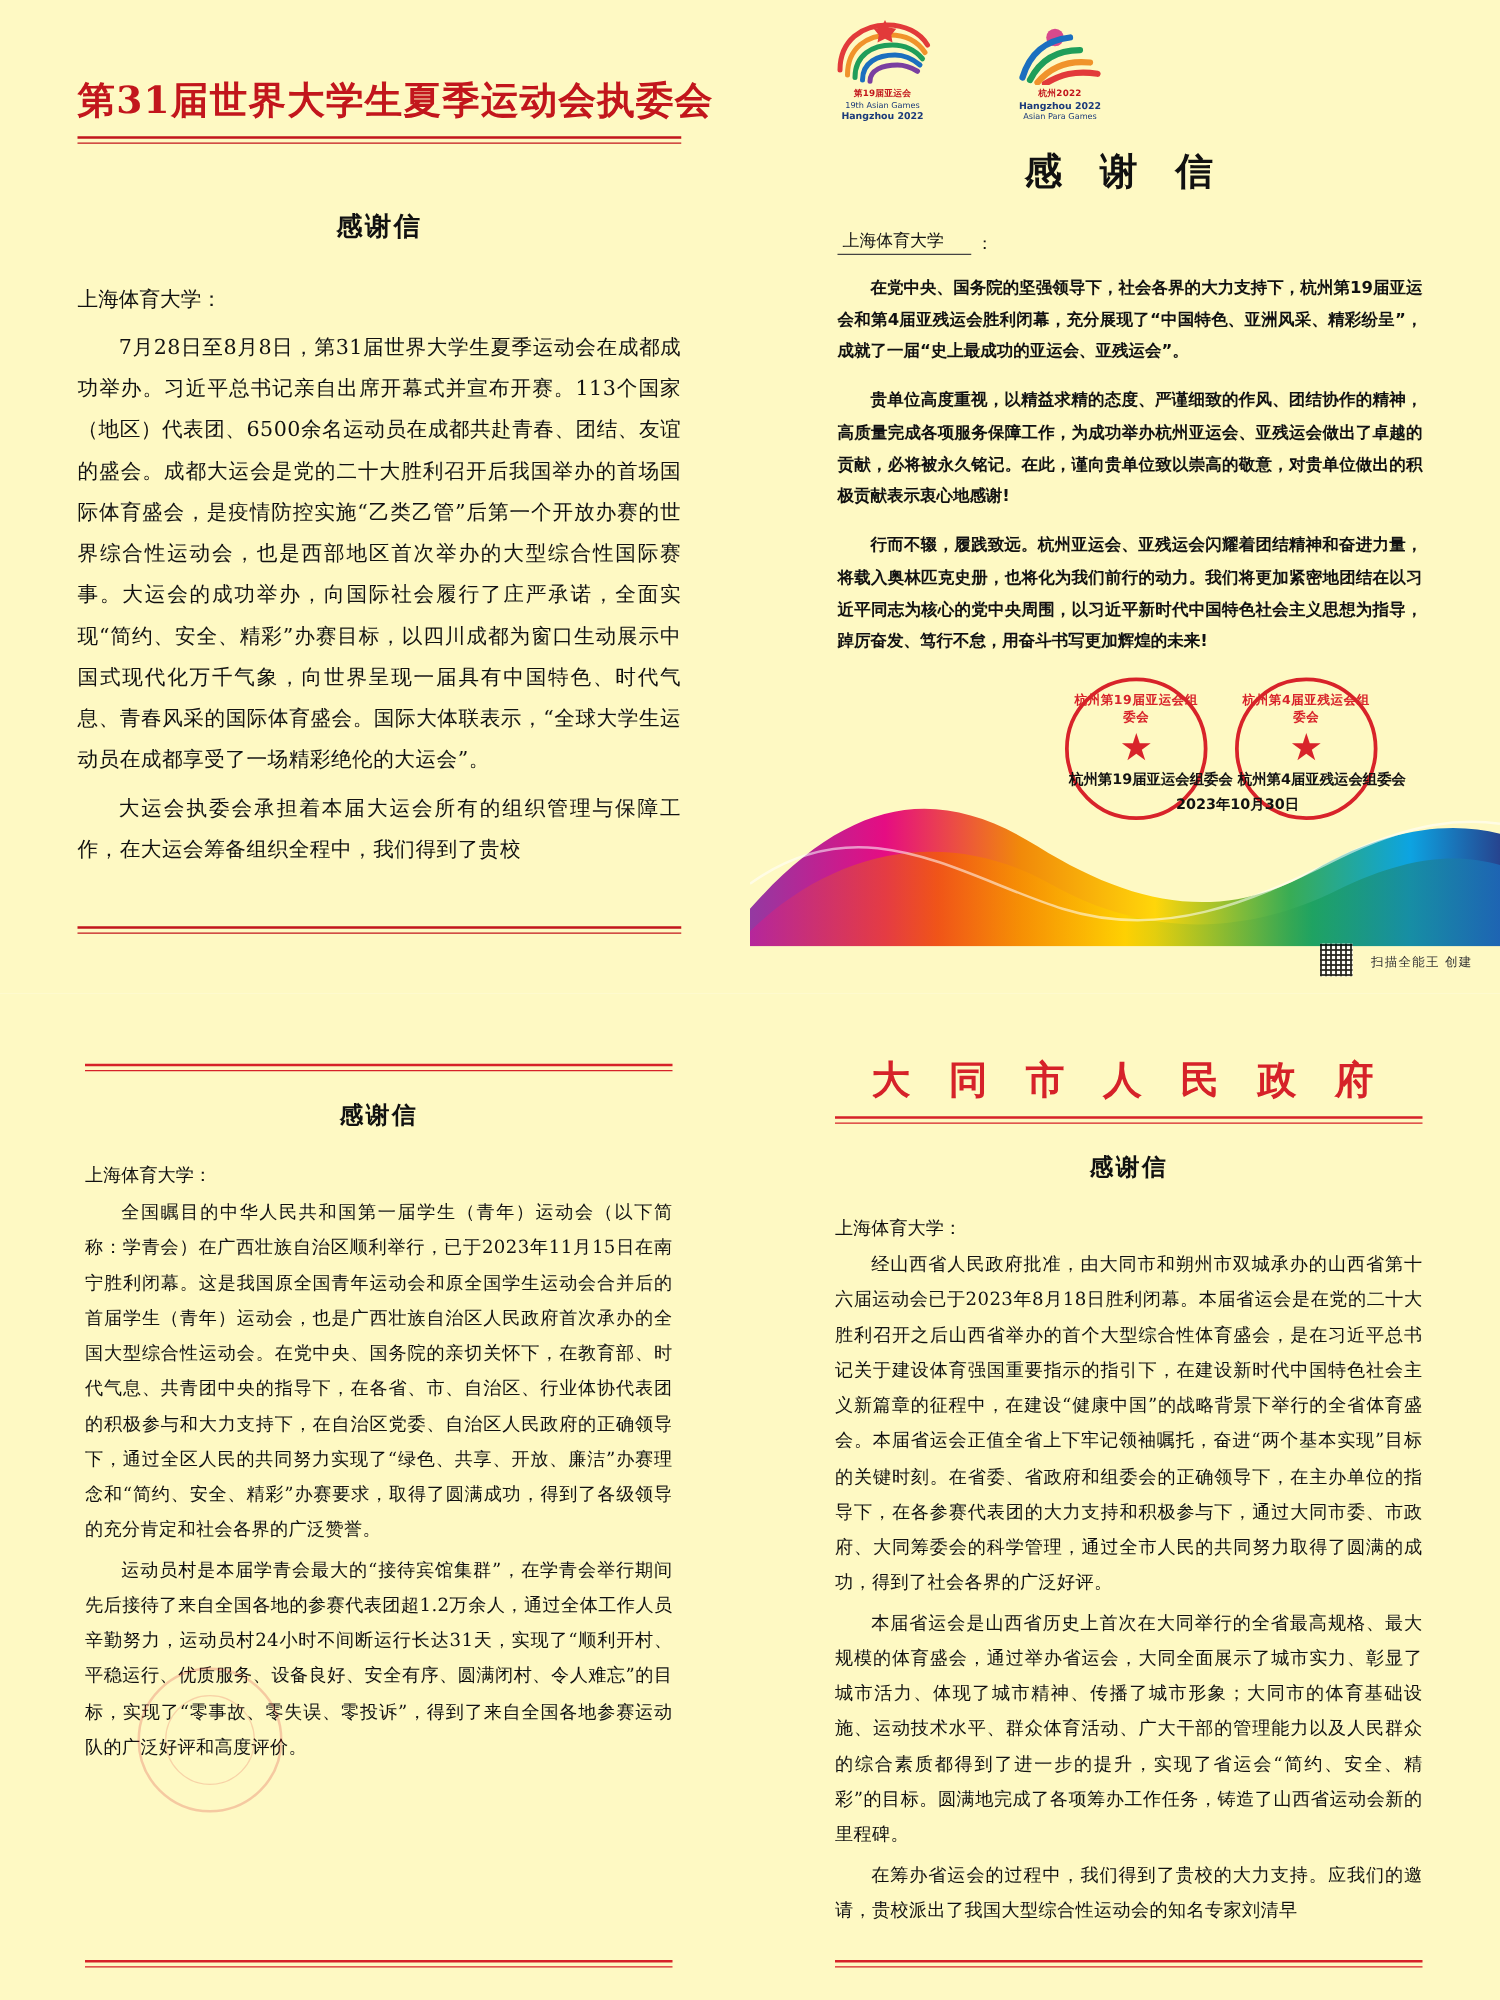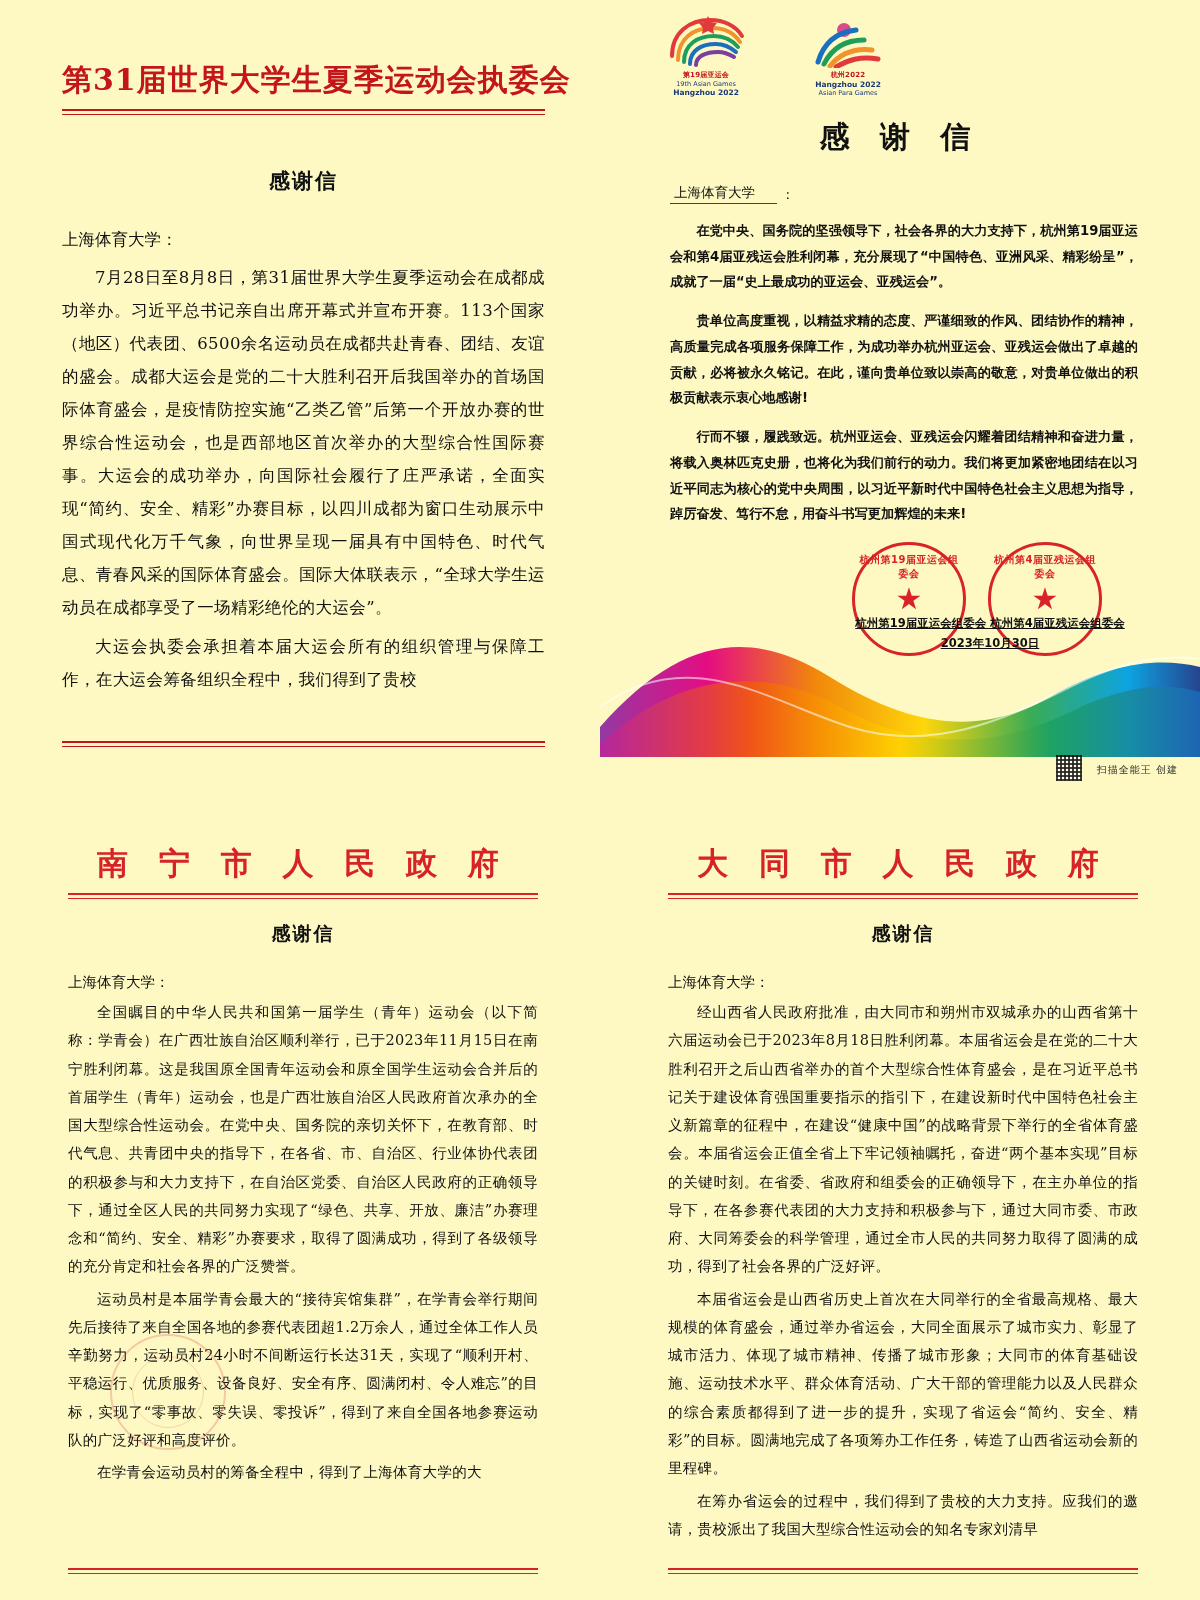--- a/index.html
+++ b/index.html
@@ -167,21 +167,20 @@
     position: absolute;
     left: 155px;
     top: 74px;
     width: 330px;
     text-align: center;
     font-family: "DejaVu Sans", "Liberation Sans", sans-serif;
     font-size: 11.5px;
     font-weight: bold;
     color: #111;
     line-height: 1.7;
-    text-decoration: underline;
   }
   .ribbon {
     position: absolute;
     left: 0; right: 0; bottom: 38px;
     height: 150px;
   }
   .qr {
     position: absolute;
     right: 118px; bottom: 14px;
     width: 26px; height: 26px;
@@ -370,27 +369,25 @@
         <path d="M0,120 C80,30 150,20 230,70 C310,120 380,130 450,90 C510,55 560,50 600,60 L600,150 L0,150 Z" fill="url(#g1)" opacity="0.95"></path>
         <path d="M0,138 C70,70 160,55 240,100 C320,145 400,140 470,105 C525,78 565,75 600,85 L600,150 L0,150 Z" fill="url(#g2)" opacity="0.75"></path>
         <path d="M0,100 C90,35 170,95 250,120 C330,145 400,115 470,80 C530,50 570,48 600,52" stroke="#ffffff" stroke-width="2" fill="none" opacity="0.55"></path>
       </svg>
     </div>
     <div class="qr"></div>
     <div class="qr-label">扫描全能王 创建</div>
   </div>
 
   <div class="letter gov">
-    <div class="masthead">南 宁 市 人 民 政 府</div>
     <div class="rule"></div>
     <div class="doc-title">感谢信</div>
     <div class="addressee">上海体育大学：</div>
     <p class="body">全国瞩目的中华人民共和国第一届学生（青年）运动会（以下简称：学青会）在广西壮族自治区顺利举行，已于2023年11月15日在南宁胜利闭幕。这是我国原全国青年运动会和原全国学生运动会合并后的首届学生（青年）运动会，也是广西壮族自治区人民政府首次承办的全国大型综合性运动会。在党中央、国务院的亲切关怀下，在教育部、时代气息、共青团中央的指导下，在各省、市、自治区、行业体协代表团的积极参与和大力支持下，在自治区党委、自治区人民政府的正确领导下，通过全区人民的共同努力实现了“绿色、共享、开放、廉洁”办赛理念和“简约、安全、精彩”办赛要求，取得了圆满成功，得到了各级领导的充分肯定和社会各界的广泛赞誉。</p>
     <p class="body">运动员村是本届学青会最大的“接待宾馆集群”，在学青会举行期间先后接待了来自全国各地的参赛代表团超1.2万余人，通过全体工作人员辛勤努力，运动员村24小时不间断运行长达31天，实现了“顺利开村、平稳运行、优质服务、设备良好、安全有序、圆满闭村、令人难忘”的目标，实现了“零事故、零失误、零投诉”，得到了来自全国各地参赛运动队的广泛好评和高度评价。</p>
-    <p class="body">在学青会运动员村的筹备全程中，得到了上海体育大学的大</p>
     <div class="faint-seal"></div>
     <div class="rule-bottom"></div>
   </div>
 
   <div class="letter gov">
     <div class="masthead">大 同 市 人 民 政 府</div>
     <div class="rule"></div>
     <div class="doc-title">感谢信</div>
     <div class="addressee">上海体育大学：</div>
     <p class="body">经山西省人民政府批准，由大同市和朔州市双城承办的山西省第十六届运动会已于2023年8月18日胜利闭幕。本届省运会是在党的二十大胜利召开之后山西省举办的首个大型综合性体育盛会，是在习近平总书记关于建设体育强国重要指示的指引下，在建设新时代中国特色社会主义新篇章的征程中，在建设“健康中国”的战略背景下举行的全省体育盛会。本届省运会正值全省上下牢记领袖嘱托，奋进“两个基本实现”目标的关键时刻。在省委、省政府和组委会的正确领导下，在主办单位的指导下，在各参赛代表团的大力支持和积极参与下，通过大同市委、市政府、大同筹委会的科学管理，通过全市人民的共同努力取得了圆满的成功，得到了社会各界的广泛好评。</p>

